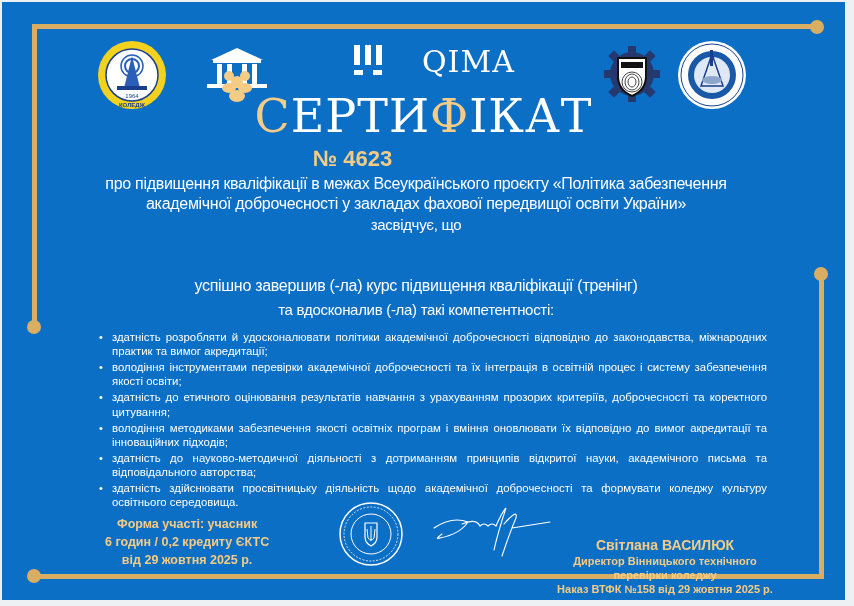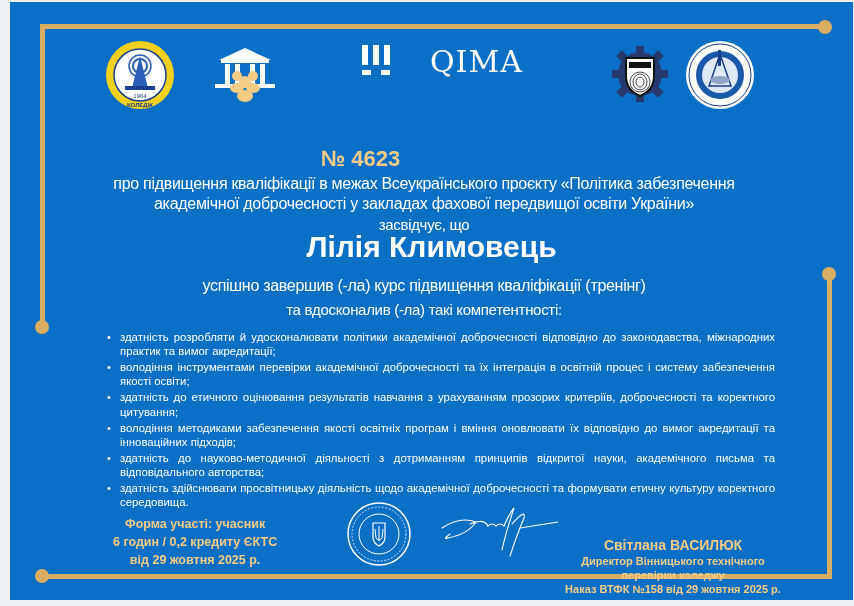--- a/index.html
+++ b/index.html
@@ -1,17 +1,17 @@
 <!DOCTYPE html>
 <html><head>
 <meta charset="utf-8">
 <style>
   html, body { margin:0; padding:0; }
   body { width:854px; height:606px; background:#eef1f3; position:relative; overflow:hidden; font-family:"Liberation Sans", sans-serif; }
-  .cert { position:absolute; left:10px; top:2px; width:843px; height:598px; background:#0b6fc6; overflow:hidden; }
+  .cert { position:absolute; left:2px; top:2px; width:843px; height:598px; background:#0b6fc6; overflow:hidden; }
   .line { position:absolute; background:#d9ae62; }
   .dot { position:absolute; width:14px; height:14px; border-radius:50%; background:#d9ae62; }
   .logo { position:absolute; }
   .title { position:absolute; left:0; width:843px; top:86px; text-align:center; font-family:"DejaVu Serif", "Liberation Serif", serif; font-size:46px; color:#fff; letter-spacing:1px; line-height:56px; }
   .title .gold { color:#f5cc86; }
   .number { position:absolute; left:0; width:701px; top:144px; text-align:center; font-weight:bold; font-size:22px; color:#f5cc86; }
   .center-text { position:absolute; left:0; width:828px; text-align:center; color:#fff; font-size:16px; letter-spacing:-0.3px; }
   .name { position:absolute; left:0; width:843px; top:228px; text-align:center; color:#fff; font-size:30px; font-weight:bold; }
   .comp-list { position:absolute; left:90px; width:668px; top:321px; margin:7px; padding:0; list-style:none; color:#fff; font-size:11.4px; line-height:14.3px; }
   .comp-list li { position:relative; padding-left:13px; text-align:justify; margin-bottom:1.6px; }
@@ -106,39 +106,39 @@
       <circle cx="35" cy="35" r="34" fill="#fff"></circle>
       <circle cx="35" cy="35" r="31" fill="none" stroke="#1a3e8c" stroke-width="1"></circle>
       <circle cx="35" cy="35" r="24" fill="#1a58a8"></circle>
       <circle cx="35" cy="35" r="18" fill="#dfe8f5"></circle>
       <path d="M35 14 L24 46 L46 46 Z" fill="none" stroke="#1a3e8c" stroke-width="1.5"></path>
       <rect x="33" y="10" width="3" height="16" fill="#1a3e8c"></rect>
       <ellipse cx="35" cy="40" rx="10" ry="4" fill="#8da7cc"></ellipse>
     </svg>
   </div>
 
+  <div class="title"><span class="gold">С</span><span>ЕРТИ</span><span class="gold">Ф</span><span>ІКАТ</span></div>
 
   <div class="number">№ 4623</div>
 
   <div class="center-text" style="top:173px;">про підвищення кваліфікації в межах Всеукраїнського проєкту  «Політика забезпечення</div>
   <div class="center-text" style="top:193px;">академічної доброчесності у закладах фахової передвищої освіти України»</div>
   <div class="center-text" style="top:214px;font-size:15px;">засвідчує, що</div>
 
-  <div class="name">Лілія Климовець</div>
 
   <div class="center-text" style="top:275px;font-size:16px;">успішно завершив (-ла) курс підвищення кваліфікації (тренінг)</div>
   <div class="center-text" style="top:299px;font-size:15px;">та вдосконалив (-ла) такі компетентності:</div>
 
   <ul class="comp-list">
     <li>здатність розробляти й удосконалювати політики академічної доброчесності відповідно до законодавства, міжнародних практик та вимог акредитації;</li>
     <li>володіння інструментами перевірки академічної доброчесності та їх інтеграція в освітній процес і систему забезпечення якості освіти;</li>
     <li>здатність до етичного оцінювання результатів навчання з урахуванням прозорих критеріїв, доброчесності та коректного цитування;</li>
     <li>володіння методиками забезпечення якості освітніх програм і вміння оновлювати їх відповідно до вимог акредитації та інноваційних підходів;</li>
     <li>здатність до науково-методичної діяльності з дотриманням принципів відкритої науки, академічного письма та відповідального авторства;</li>
-    <li>здатність здійснювати просвітницьку діяльність щодо академічної доброчесності та формувати етичну культуру коректного середовища.</li>
+    <li>здатність здійснювати просвітницьку діяльність щодо академічної доброчесності та формувати коледжу культуру освітнього середовища.</li>
   </ul>
 
   <div class="footer-left">
     <div>Форма участі: учасник</div>
     <div>6 годин / 0,2 кредиту ЄКТС</div>
     <div>від 29 жовтня 2025 р.</div>
   </div>
 
   <div class="logo" style="left:336px;top:499px;width:66px;height:66px;">
     <svg width="66" height="66" viewBox="0 0 66 66">

